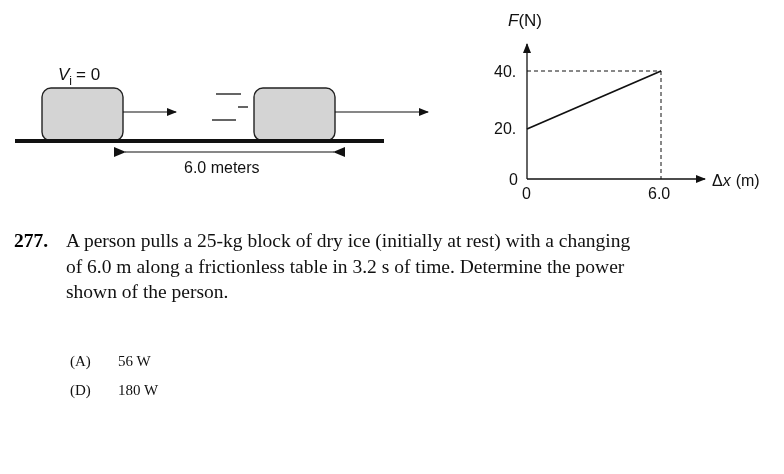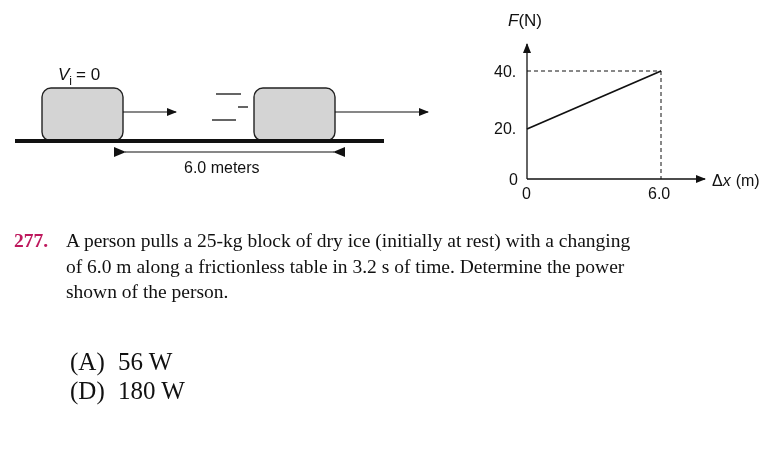--- a/index.html
+++ b/index.html
@@ -4,24 +4,24 @@
   <style>
     html, body { margin: 0; padding: 0; background: #ffffff; }
     body { width: 784px; height: 474px; position: relative; overflow: hidden; }
     .diagram { position: absolute; left: 0; top: 0; }
     .sans { font-family: "Liberation Sans", "DejaVu Sans", sans-serif; fill: #111; }
     .question {
       position: absolute; left: 14px; top: 228px; width: 770px;
       font-family: "Liberation Serif", "DejaVu Serif", serif;
       font-size: 19.5px; line-height: 25.5px; color: #111;
     }
-    .qnum { position: absolute; left: 0; top: 0; color: #be185d; font-weight: bold; }
+    .qnum { position: absolute; left: 0; top: 0; color: #000000; font-weight: bold; }
     .qtext { position: absolute; left: 52px; top: 0; width: 710px; }
     .qline { display: block; white-space: nowrap; }
-    .choices { position: absolute; left: 70px; top: 347px; font-family: "Liberation Serif", "DejaVu Serif", serif; font-size: 25px; color: #111; }
+    .choices { position: absolute; left: 70px; top: 347px; font-family: "Liberation Serif", "DejaVu Serif", serif; font-size: 15px; color: #111; }
     .choice { height: 29px; line-height: 29px; white-space: nowrap; }
     .choice .letter { display: inline-block; width: 48px; }
   </style>
 </head>
 <body>
 
 <svg class="diagram" width="784" height="215" viewBox="0 0 784 215">
   <defs>
     <marker id="ah" markerWidth="10" markerHeight="10" refX="9" refY="5" orient="auto" markerUnits="userSpaceOnUse">
       <path d="M0,1 L10,5 L0,9 Z" fill="#111"></path>

